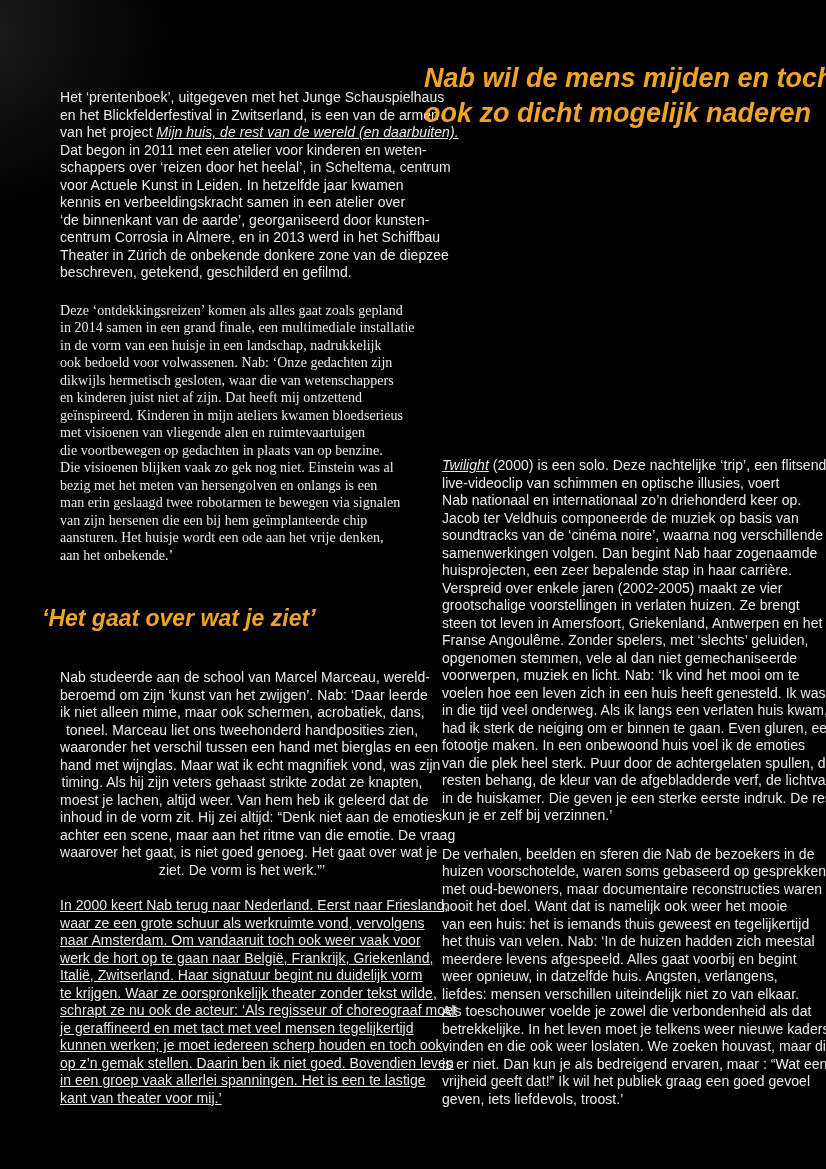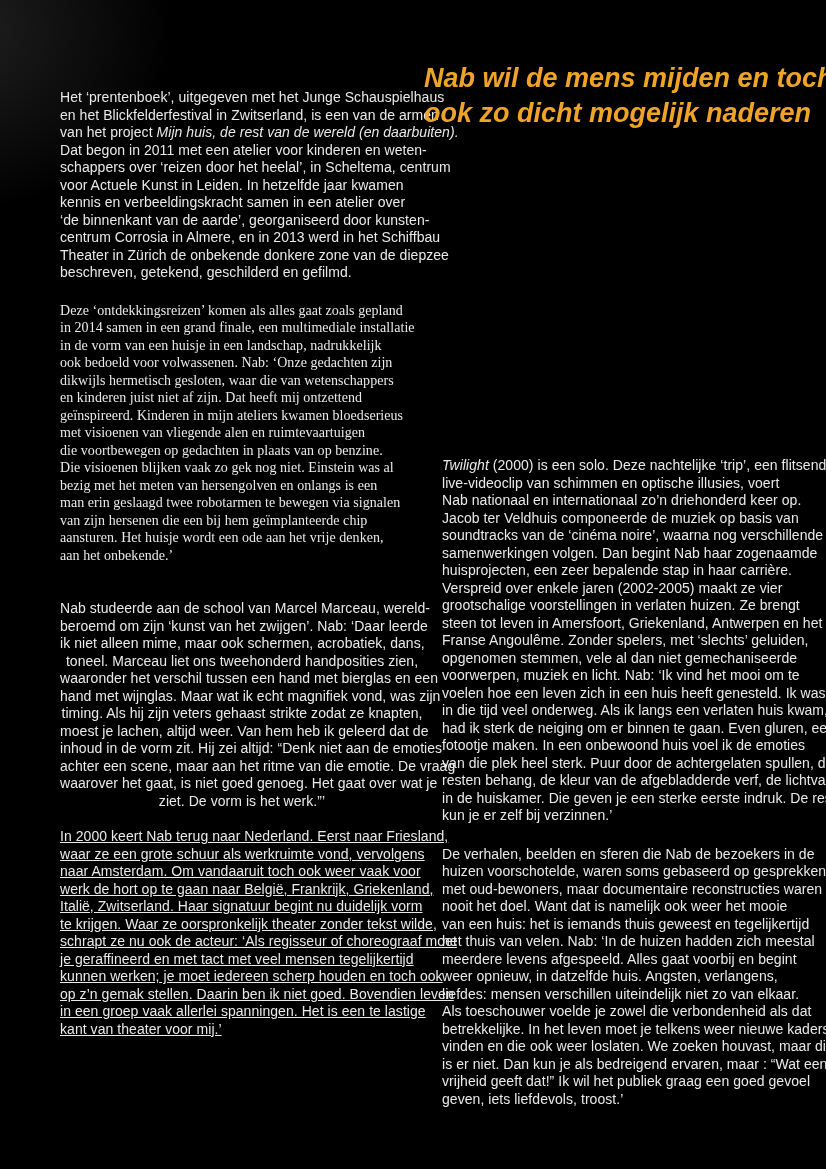--- a/index.html
+++ b/index.html
@@ -37,20 +37,21 @@
     margin: 18px;
     color: #e9e9e9;
     font-size: 14px;
     line-height: 17.5px;
     font-weight: 400;
     white-space: pre;
     letter-spacing: 0.05px;
   }
   .body-text em {
     font-style: italic;
+    text-decoration: underline;
   }
   .mt-blank { margin-top: 20px; font-family: Liberation Serif, serif; }
   .mt-blank2 { margin-top: 21px; }
   .mt-small { margin-top: 17px; text-decoration: underline; }
   .subhead {
     margin: 40px 0 0 0;
     color: #efa428;
     font-size: 23px;
     line-height: 29px;
     font-style: italic;
@@ -97,20 +98,21 @@
 en kinderen juist niet af zijn. Dat heeft mij ontzettend
 geïnspireerd. Kinderen in mijn ateliers kwamen bloedserieus
 met visioenen van vliegende alen en ruimtevaartuigen
 die voortbewegen op gedachten in plaats van op benzine.
 Die visioenen blijken vaak zo gek nog niet. Einstein was al
 bezig met het meten van hersengolven en onlangs is een
 man erin geslaagd twee robotarmen te bewegen via signalen
 van zijn hersenen die een bij hem geïmplanteerde chip
 aansturen. Het huisje wordt een ode aan het vrije denken,
 aan het onbekende.’</p>
+    <h2 class="subhead">‘Het gaat over wat je ziet’</h2>
     <p class="body-text after-head">Nab studeerde aan de school van Marcel Marceau, wereld-
 beroemd om zijn ‘kunst van het zwijgen’. Nab: ‘Daar leerde
 ik niet alleen mime, maar ook schermen, acrobatiek, dans,
 toneel. Marceau liet ons tweehonderd handposities zien,
 waaronder het verschil tussen een hand met bierglas en een
 hand met wijnglas. Maar wat ik echt magnifiek vond, was zijn
 timing. Als hij zijn veters gehaast strikte zodat ze knapten,
 moest je lachen, altijd weer. Van hem heb ik geleerd dat de
 inhoud in de vorm zit. Hij zei altijd: “Denk niet aan de emoties
 achter een scene, maar aan het ritme van die emotie. De vraag

